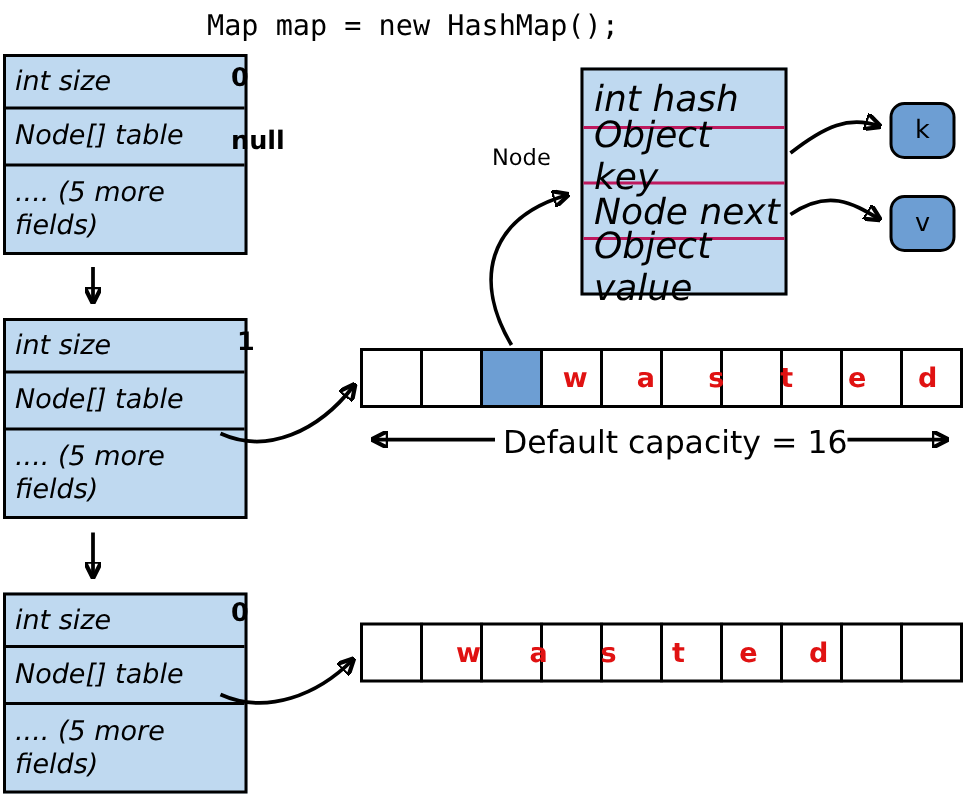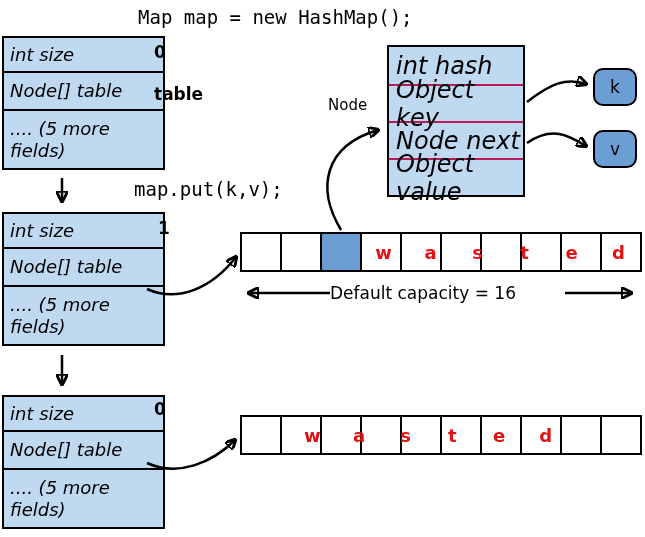--- a/index.html
+++ b/index.html
@@ -34,43 +34,42 @@
   .cell.blue{background:var(--medium-blue);}
   .letters{position:absolute;display:flex;height:40px;align-items:center;
            color:var(--red);font-weight:bold;font-size:18px;}
   .letters span{flex:1;text-align:center;}
 
   
   .kv{position:absolute;left:593px;width:44px;height:38px;box-sizing:border-box;
       background:var(--medium-blue);border:2.5px solid #000;border-radius:10px;
       display:flex;align-items:center;justify-content:center;font-size:17px;}
 
-  .caplabel{position:absolute;left:330px;top:283px;width:235px;text-align:left;
-            font-size:17px;}
+  .caplabel{position:absolute;left:330px;top:283px;width:235px;text-align:right;
+            font-size:21px;}
   .nodelabel{position:absolute;left:328px;top:96px;font-size:15px;}
 
   svg.arrows{position:absolute;left:0;top:0;z-index:5;pointer-events:none;}
   svg.arrows path,svg.arrows line{stroke:#000;stroke-width:2.5;fill:none;}
 </style>
 </head>
 <body>
 
 <div id="canvas">
 
   <div class="abs mono" style="left:138px;top:6px;">Map map = new HashMap();</div>
 
   <div class="struct" style="top:36px;">
     <div class="srow r1">int size</div>
     <div class="srow r2">Node[] table</div>
     <div class="srow r3">.... (5 more fields)</div>
   </div>
   <div class="abs bval" style="left:154px;top:42px;">0</div>
-  <div class="abs bval" style="left:154px;top:84px;">table</div>
+  <div class="abs bval" style="left:154px;top:84px;">null</div>
 
-  <div class="abs mono" style="left:134px;top:178px;">map.put(k,v);</div>
 
   <div class="struct" style="top:212px;">
     <div class="srow r1">int size</div>
     <div class="srow r2">Node[] table</div>
     <div class="srow r3">.... (5 more fields)</div>
   </div>
   <div class="abs bval" style="left:158px;top:218px;">1</div>
 
   <div class="cellrow" style="left:240px;top:232px;">
     <div class="cell"></div>

